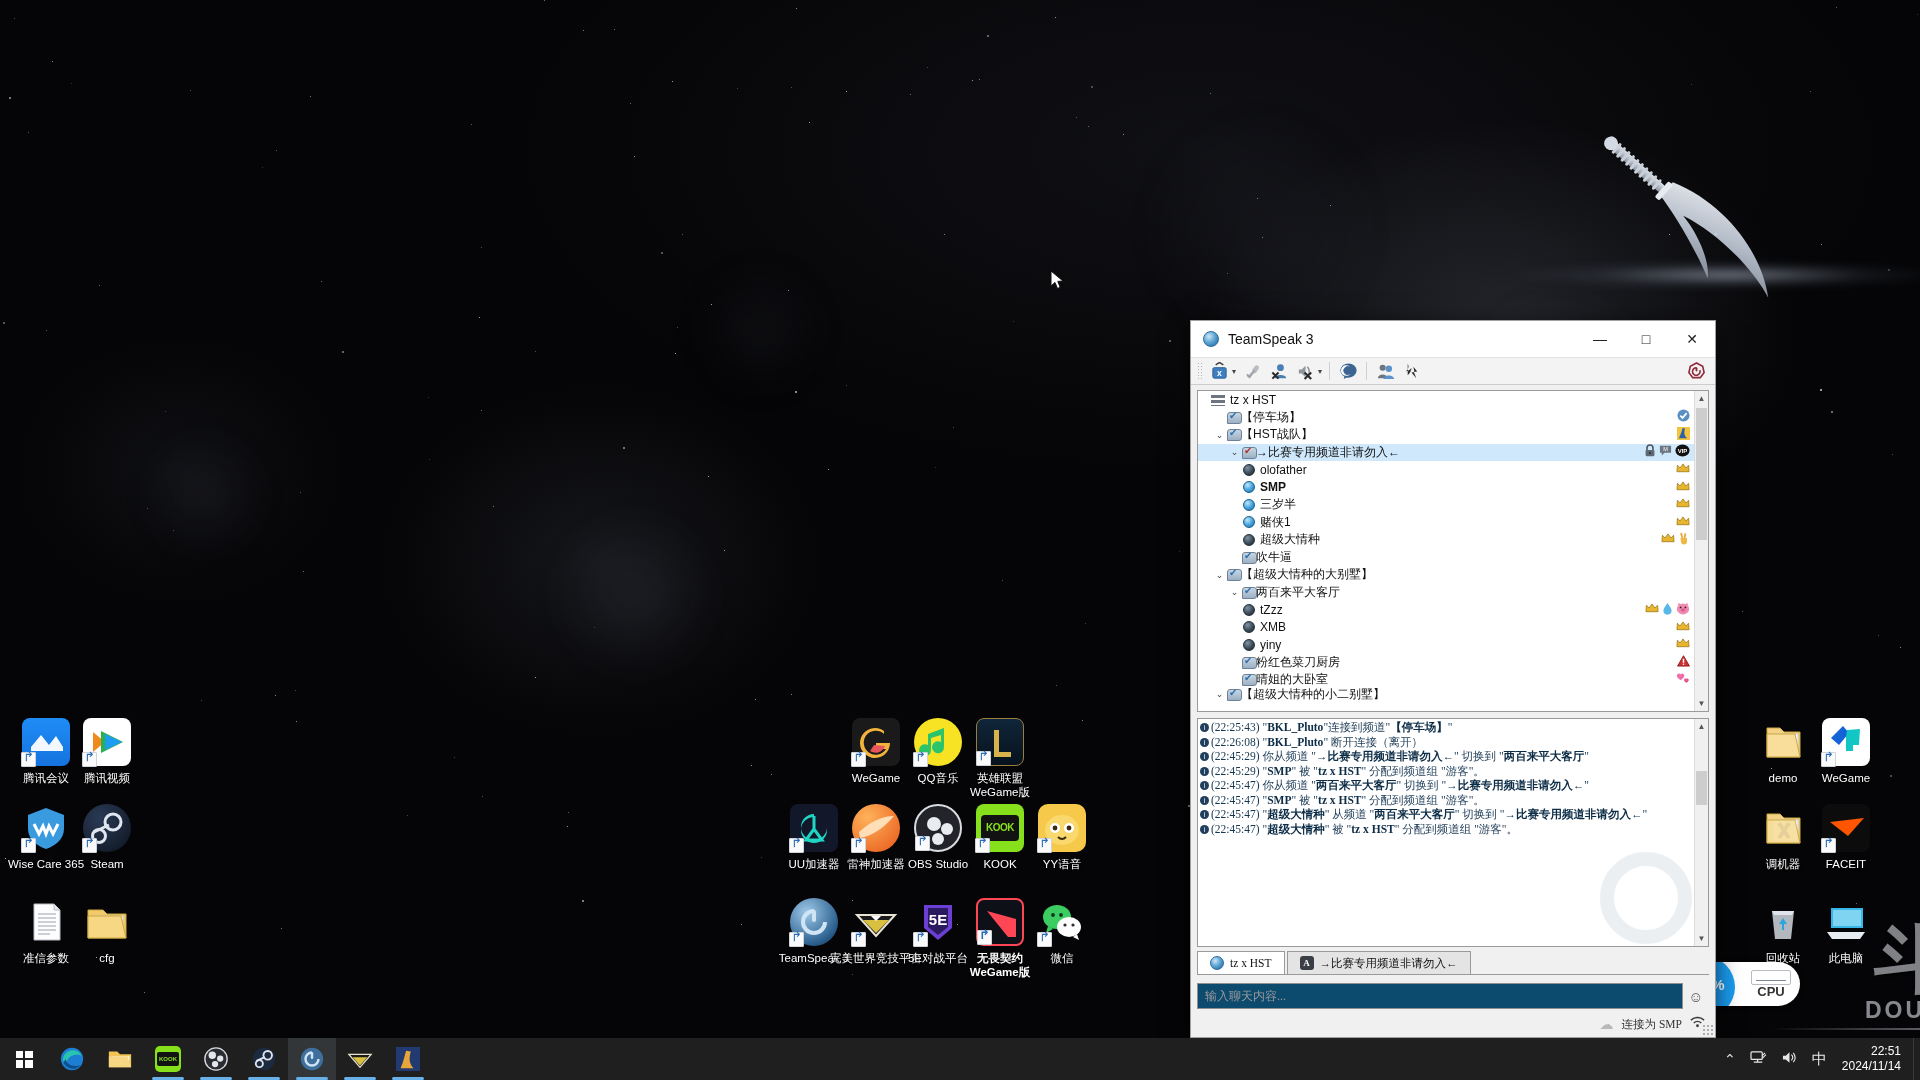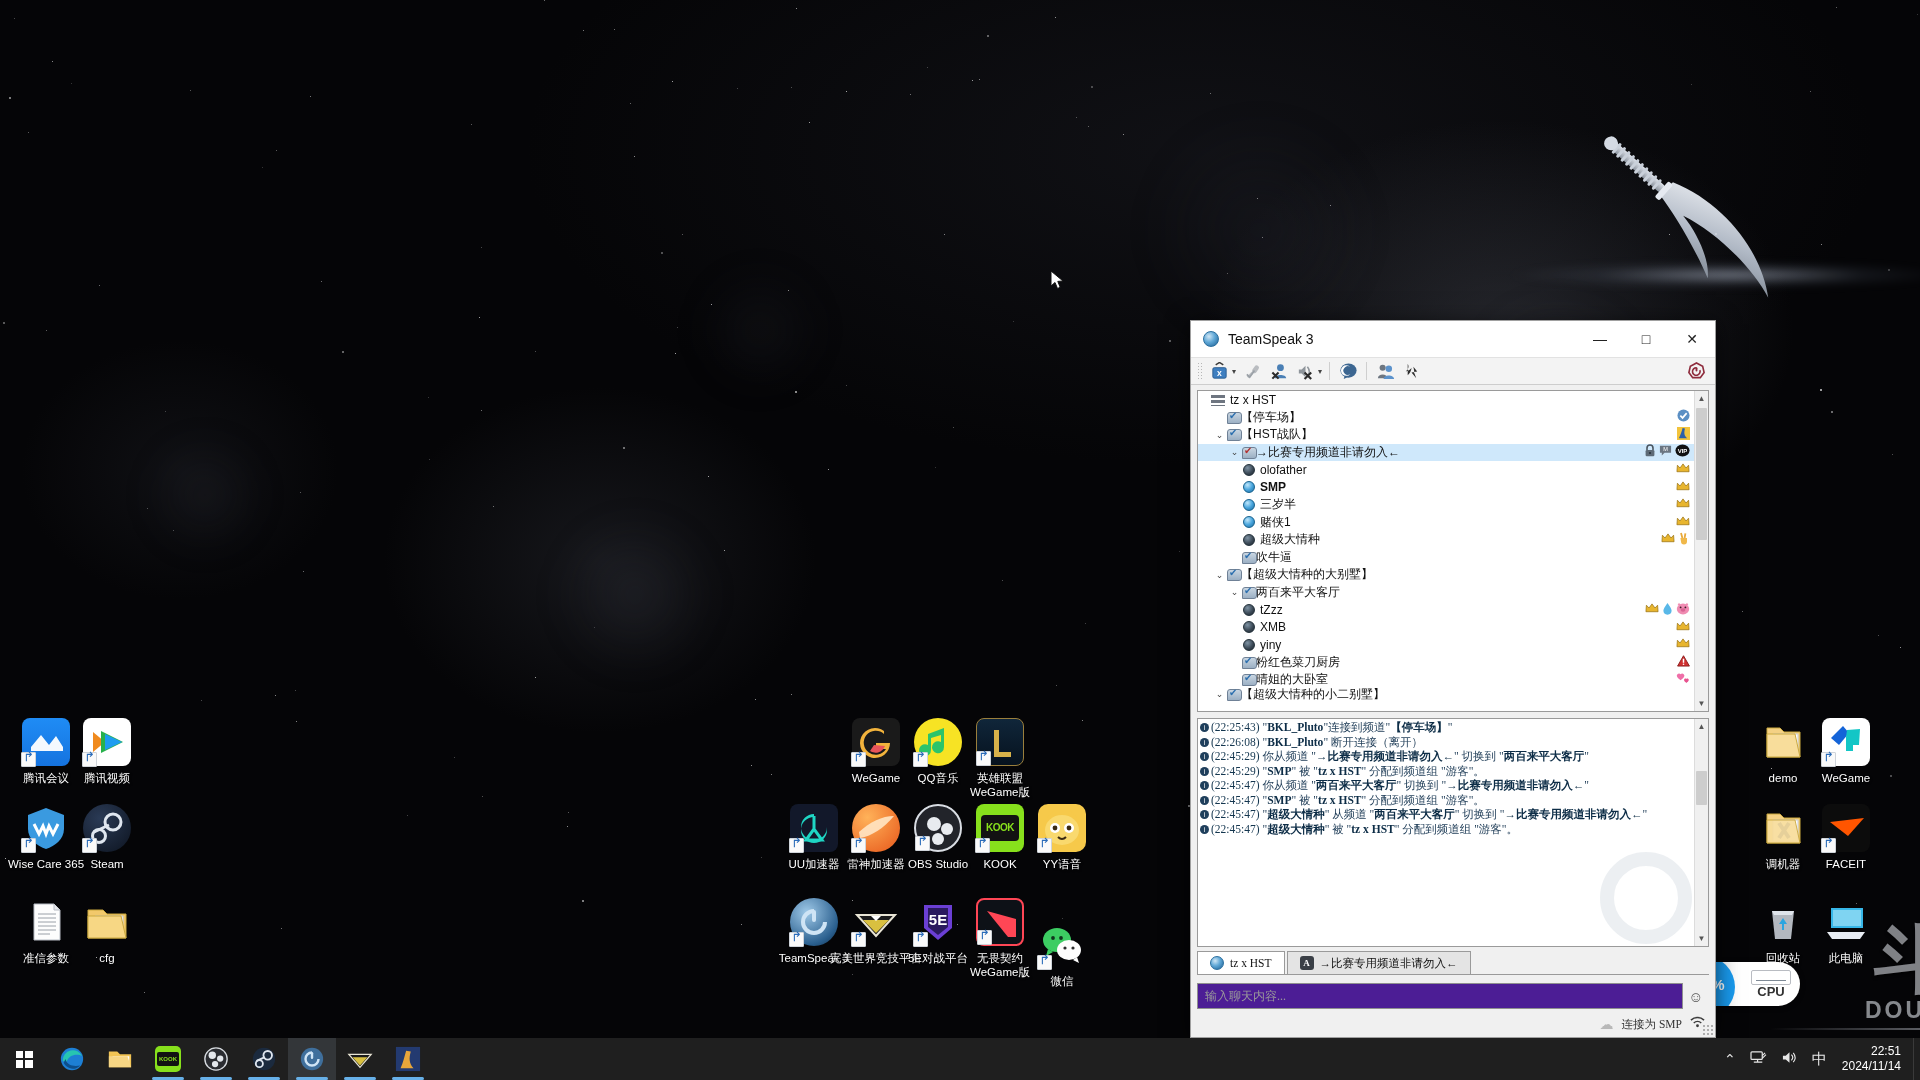--- a/index.html
+++ b/index.html
@@ -156,21 +156,21 @@
     font-family:"Liberation Serif","DejaVu Serif",serif; }
   .ctab.active { background:#fff; }
   .ctab .tb-ic { width:14px; height:14px; margin-right:6px; border-radius:50%;
     background:radial-gradient(circle at 35% 32%, #cfe6f5 0%, #5fa7d6 45%, #1b5e92 100%); border:1px solid #2a6fa0; }
   .ctab .tb-ic.sq { border-radius:3px; background:#3a3f46; position:relative; border:none; }
   .ctab .tb-ic.sq:after { content:"A"; position:absolute; inset:0; color:#fff; font-size:9px;
     text-align:center; line-height:14px; font-weight:bold; }
 
   
   #ts-inputrow { flex:0 0 auto; height:30px; margin:6px 6px 0 6px; display:flex; align-items:center; }
-  #ts-input { flex:1 1 auto; height:26px; border:1px solid #8f8f8f; background:#4c1d95; padding:0 7px;
+  #ts-input { flex:1 1 auto; height:26px; border:1px solid #8f8f8f; background:#0c4a6e; padding:0 7px;
     display:flex; align-items:center; color:#9a9a9a; font-size:12px;
     font-family:"Liberation Serif","DejaVu Serif",serif;text-align:center; }
   #emoji-btn { width:26px; text-align:center; font-size:15px; color:#555; }
   #ts-status { flex:0 0 auto; height:26px; display:flex; align-items:center; justify-content:flex-end;
     padding:0 10px 0 6px; font-size:11.5px; color:#333; gap:8px;
     font-family:"Liberation Serif","DejaVu Serif",serif; }
   #ts-status .cloud { color:#b8b8b8; font-size:14px; }
   #ts-status .wifi { color:#3b3b3b; font-size:13px; }
   #ts-grip { position:absolute; right:2px; bottom:2px; width:11px; height:11px;
     background-image:radial-gradient(#aeaeae 36%, transparent 38%); background-size:4px 4px; }
@@ -392,30 +392,30 @@
     <div class="ibox">
       <svg viewBox="0 0 48 48" style="width:48px;height:48px;">
         <path d="M10 7 H38 V30 L24 42 L10 30 Z" fill="#6b3fd4"></path>
         <path d="M14 10 H34 V29 L24 37 L14 29 Z" fill="#2a1a5e"></path>
         <text x="24" y="27" font-size="15" font-weight="bold" fill="#fff" text-anchor="middle" font-family="Liberation Sans">5E</text>
       </svg>
       <div class="shortcut"></div>
     </div>
     <div class="ilabel">5E对战平台</div>
   </div>
-  <div class="dicon" style="left:954px; top:898px;">
+  <div class="dicon" style="left:954px; top:898px;font-weight:bold;">
     <div class="ibox" style="background:#0d1117;border:2px solid #ff4655;">
       <svg viewBox="0 0 48 48" style="width:48px;height:48px;">
         <path d="M9 11 L30 37 L38 37 L38 19 Z" fill="#ff4655"></path>
       </svg>
       <div class="shortcut"></div>
     </div>
     <div class="ilabel">无畏契约 WeGame版</div>
   </div>
-  <div class="dicon" style="left:1016px; top:921px;">
+  <div class="dicon" style="left:1016px; top:898px;">
     <div class="ibox">
       <svg viewBox="0 0 48 48" style="width:48px;height:48px;">
         <ellipse cx="19" cy="19" rx="14" ry="12" fill="#3ccd62"></ellipse>
         <path d="M10 28 L8 35 L15 31 Z" fill="#3ccd62"></path>
         <ellipse cx="31" cy="29" rx="12" ry="10" fill="#fdfdfd"></ellipse>
         <path d="M39 36 L41 42 L35 39 Z" fill="#fdfdfd"></path>
         <circle cx="15" cy="17" r="1.9" fill="#11351e"></circle>
           <circle cx="23" cy="17" r="1.9" fill="#11351e"></circle>
         <circle cx="27" cy="27" r="1.6" fill="#2d2d2d"></circle>
           <circle cx="35" cy="27" r="1.6" fill="#2d2d2d"></circle>

